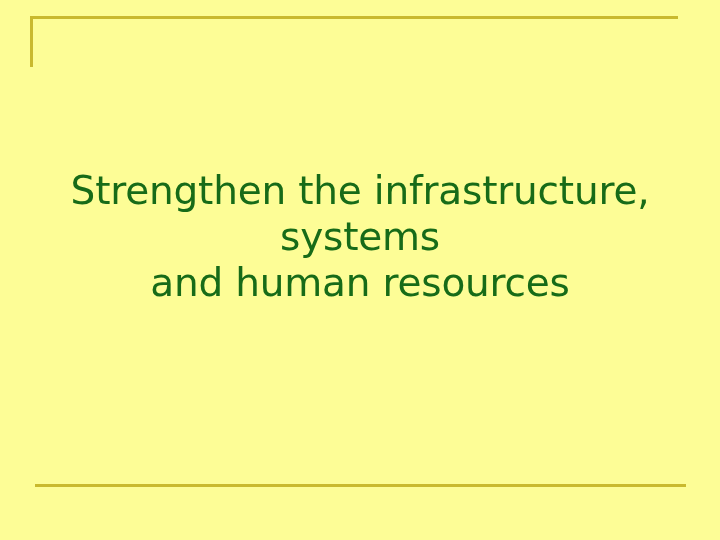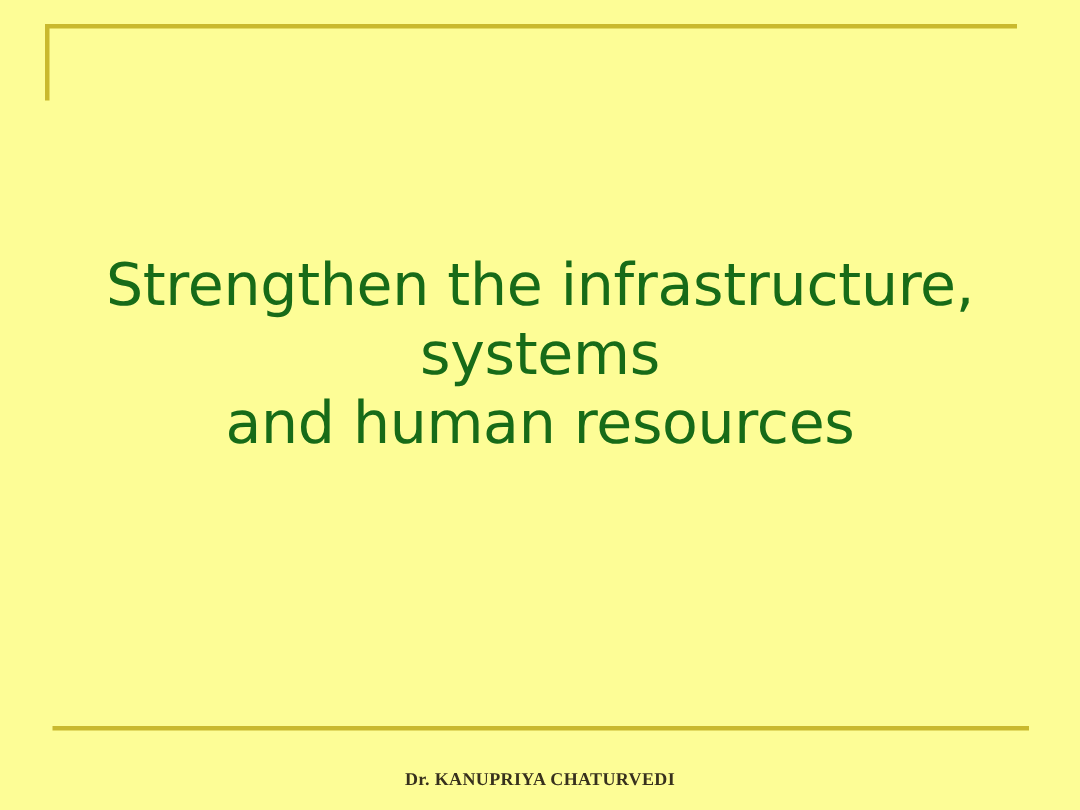--- a/index.html
+++ b/index.html
@@ -97,17 +97,14 @@
 
   <div class="deco-left-rule"></div>
 
   <div class="title-block">
     <h1 class="title-text">Strengthen the infrastructure, systems
 and human resources</h1>
   </div>
 
   <div class="deco-bottom-rule"></div>
 
-  <div class="footer-block">
-    <span class="footer-text">Dr. KANUPRIYA CHATURVEDI</span>
-  </div>
 
 </div>
 
 </body></html>

